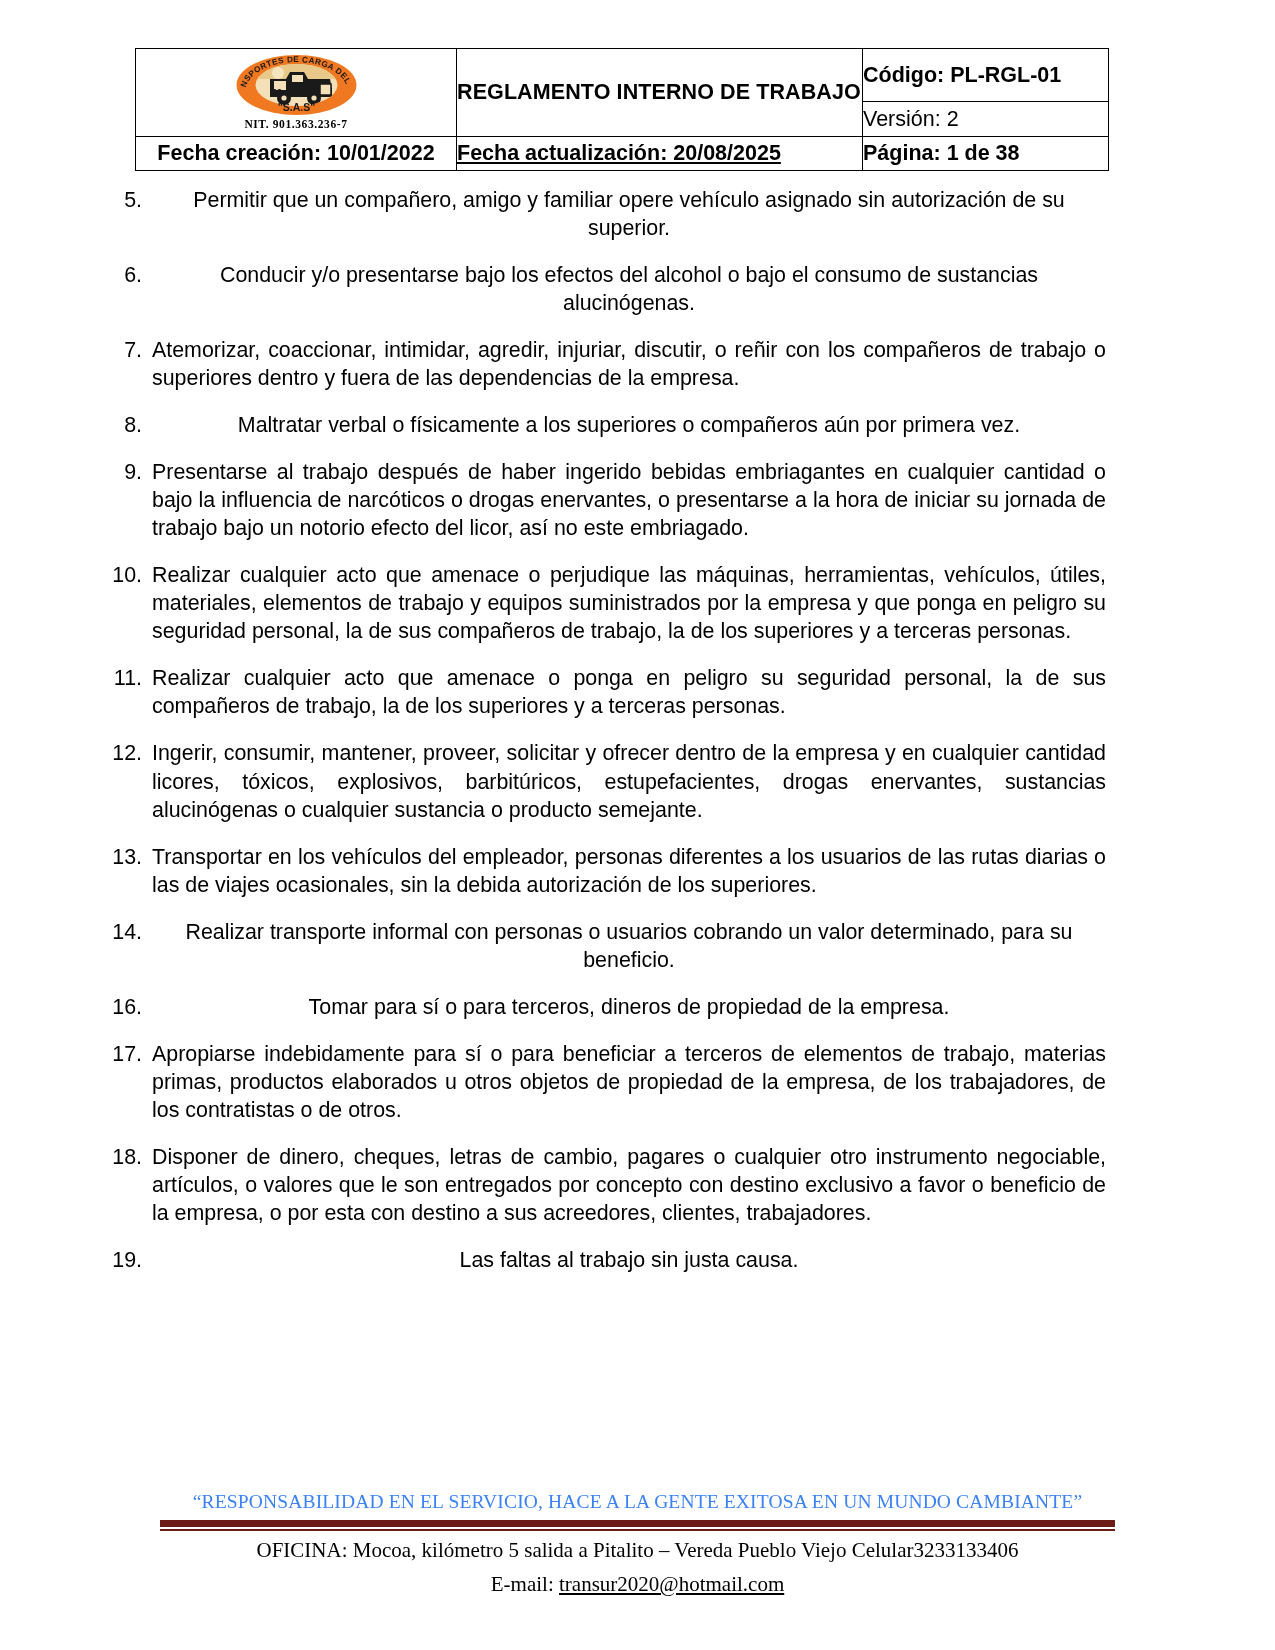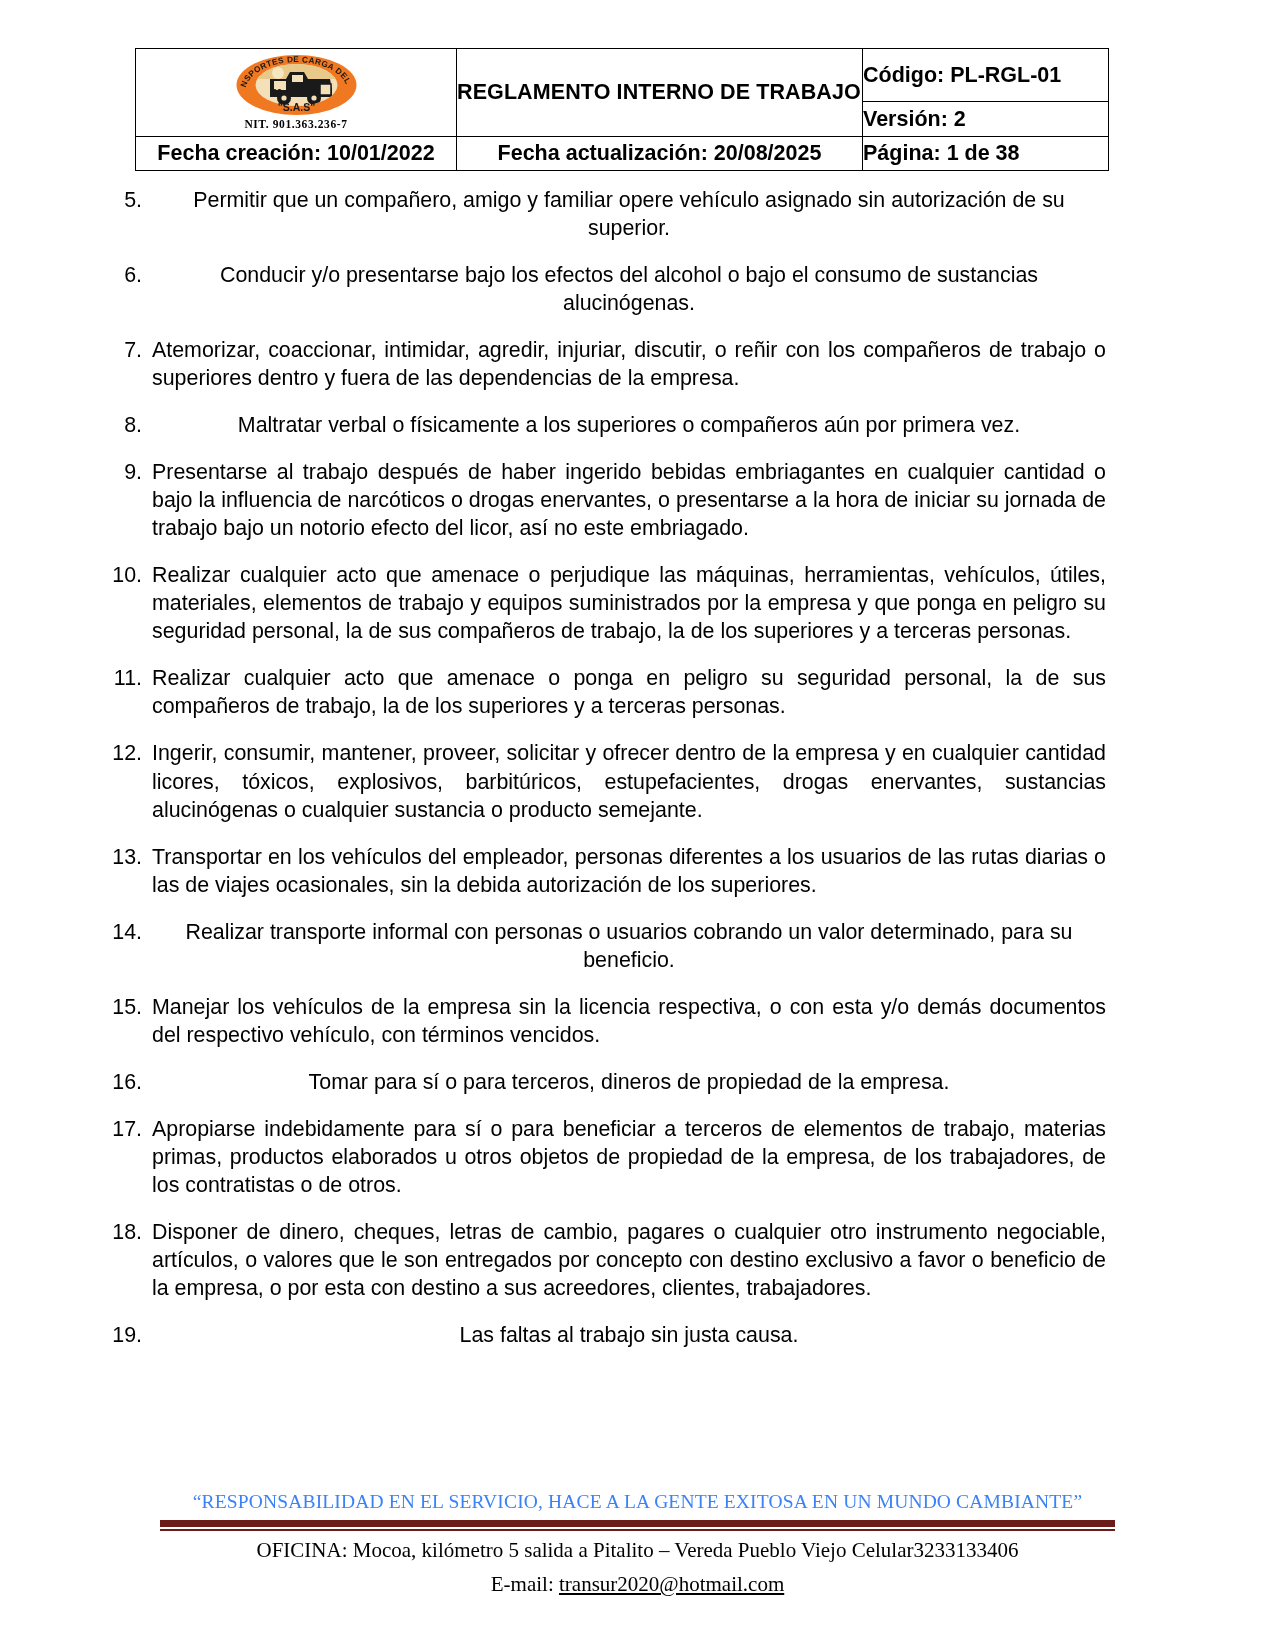--- a/index.html
+++ b/index.html
@@ -56,35 +56,35 @@
     width: 245px;
     height: 52px;
     font-size: 21.5px;
     font-weight: bold;
     padding-left: 9px;
     white-space: nowrap;
   }
   .cell-version {
     height: 34px;
     font-size: 21.5px;
-    font-weight: bold;
+    font-weight: normal;
     padding-left: 9px;
     white-space: nowrap;
   }
   .cell-fecha-crea,
   .cell-fecha-act,
   .cell-pagina {
     height: 33px;
     font-size: 21.5px;
     font-weight: bold;
     padding-left: 9px;
     white-space: nowrap;
   }
   .cell-fecha-crea { text-align: center; padding-left: 0; }
-  .cell-fecha-act  { text-align: center; padding-left: 0; }
+  .cell-fecha-act  { padding-left: 0; text-decoration: underline; }
 
   
   .logo-wrap {
     display: inline-block;
     text-align: center;
     line-height: 0;
   }
   .logo-oval {
     position: relative;
     width: 125px;
@@ -259,24 +259,20 @@
         <div class="txt">Ingerir, consumir, mantener, proveer, solicitar y ofrecer dentro de la empresa y en cualquier cantidad licores, tóxicos, explosivos, barbitúricos, estupefacientes, drogas enervantes, sustancias alucinógenas o cualquier sustancia o producto semejante.</div>
       </div>
       <div class="item">
         <div class="num">13.</div>
         <div class="txt">Transportar en los vehículos del empleador, personas diferentes a los usuarios de las rutas diarias o las de viajes ocasionales, sin la debida autorización de los superiores.</div>
       </div>
       <div class="item no-justify">
         <div class="num">14.</div>
         <div class="txt">Realizar transporte informal con personas o usuarios cobrando un valor determinado, para su beneficio.</div>
       </div>
-      <div class="item">
-        <div class="num">15.</div>
-        <div class="txt">Manejar los vehículos de la empresa sin la licencia respectiva, o con esta y/o demás documentos del respectivo vehículo, con términos vencidos.</div>
-      </div>
       <div class="item no-justify">
         <div class="num">16.</div>
         <div class="txt">Tomar para sí o para terceros, dineros de propiedad de la empresa.</div>
       </div>
       <div class="item">
         <div class="num">17.</div>
         <div class="txt">Apropiarse indebidamente para sí o para beneficiar a terceros de elementos de trabajo, materias primas, productos elaborados u otros objetos de propiedad de la empresa, de los trabajadores, de los contratistas o de otros.</div>
       </div>
       <div class="item">
         <div class="num">18.</div>

